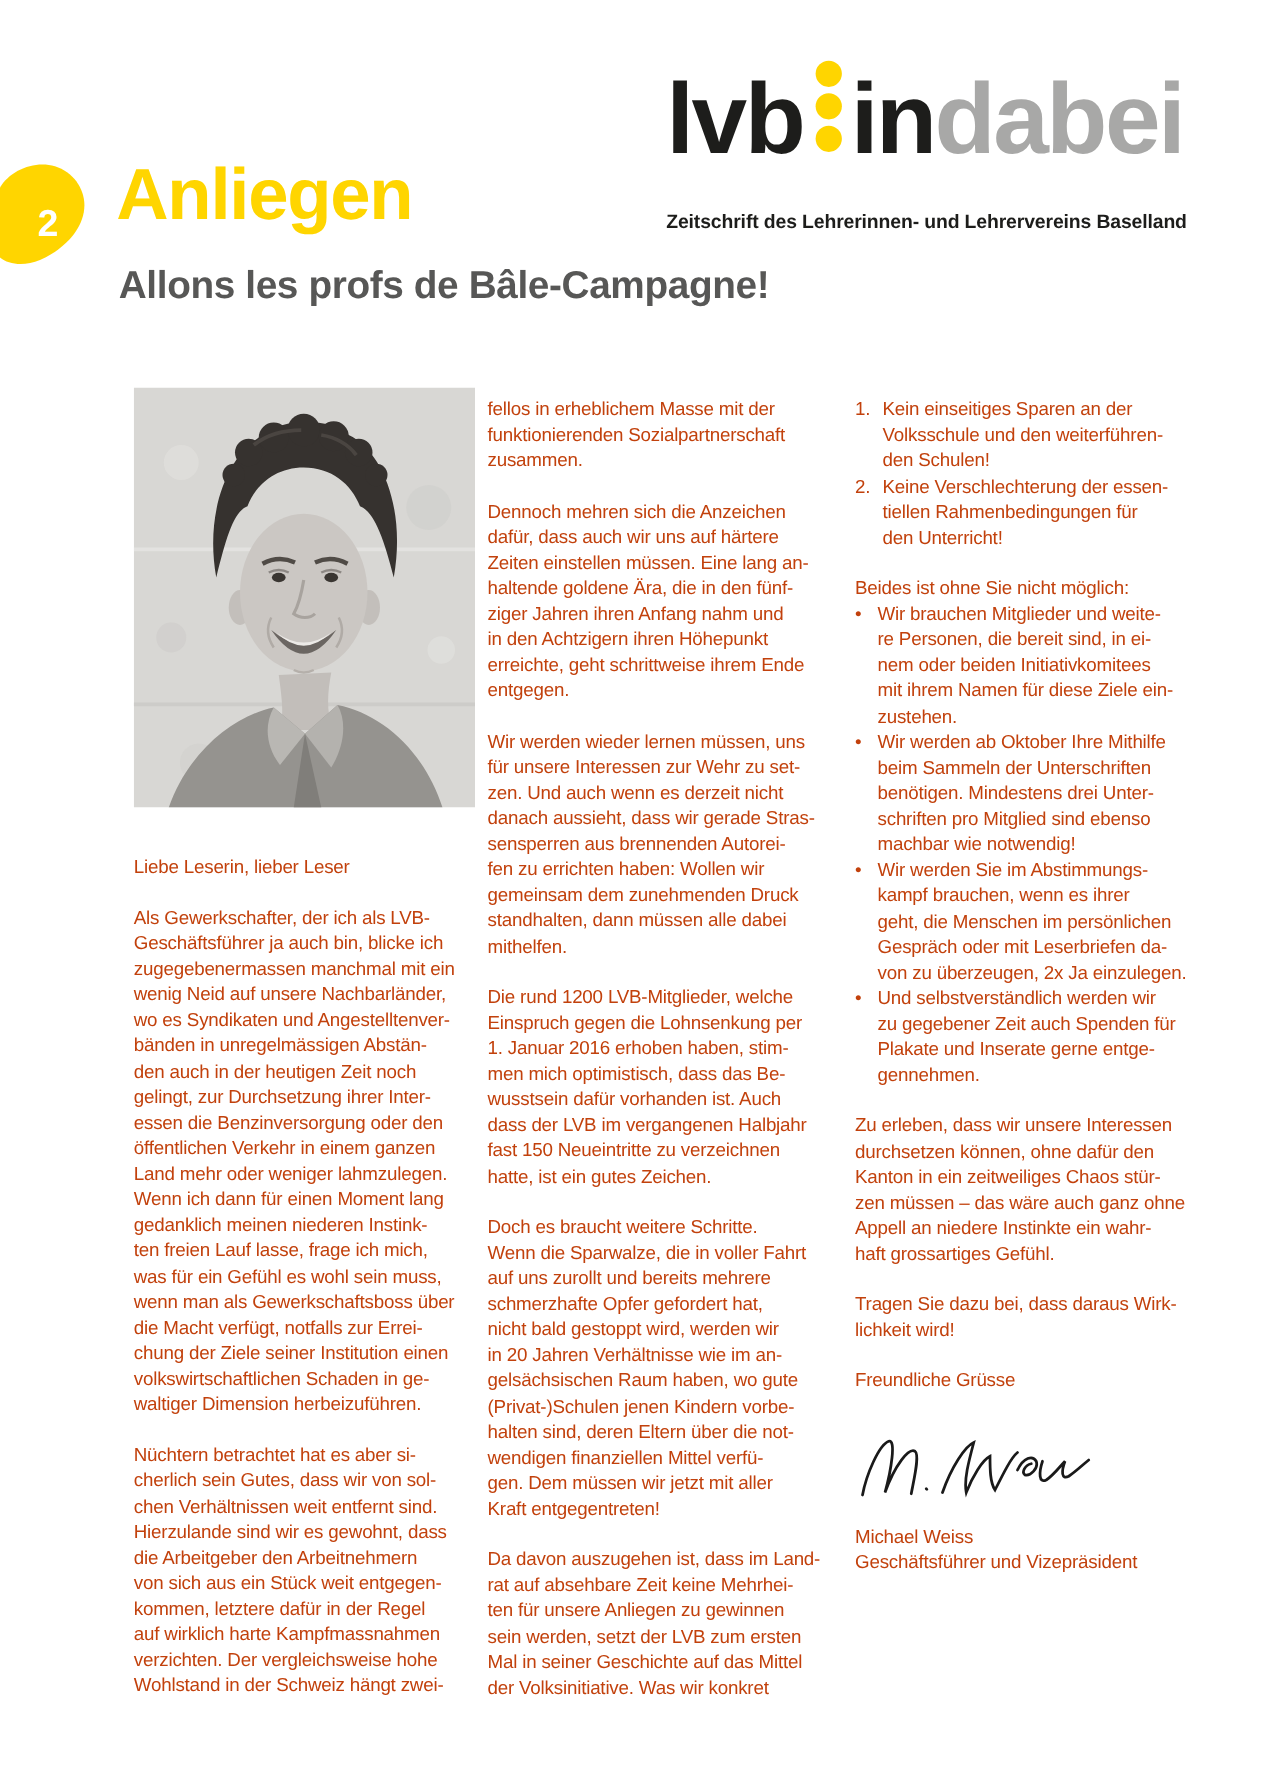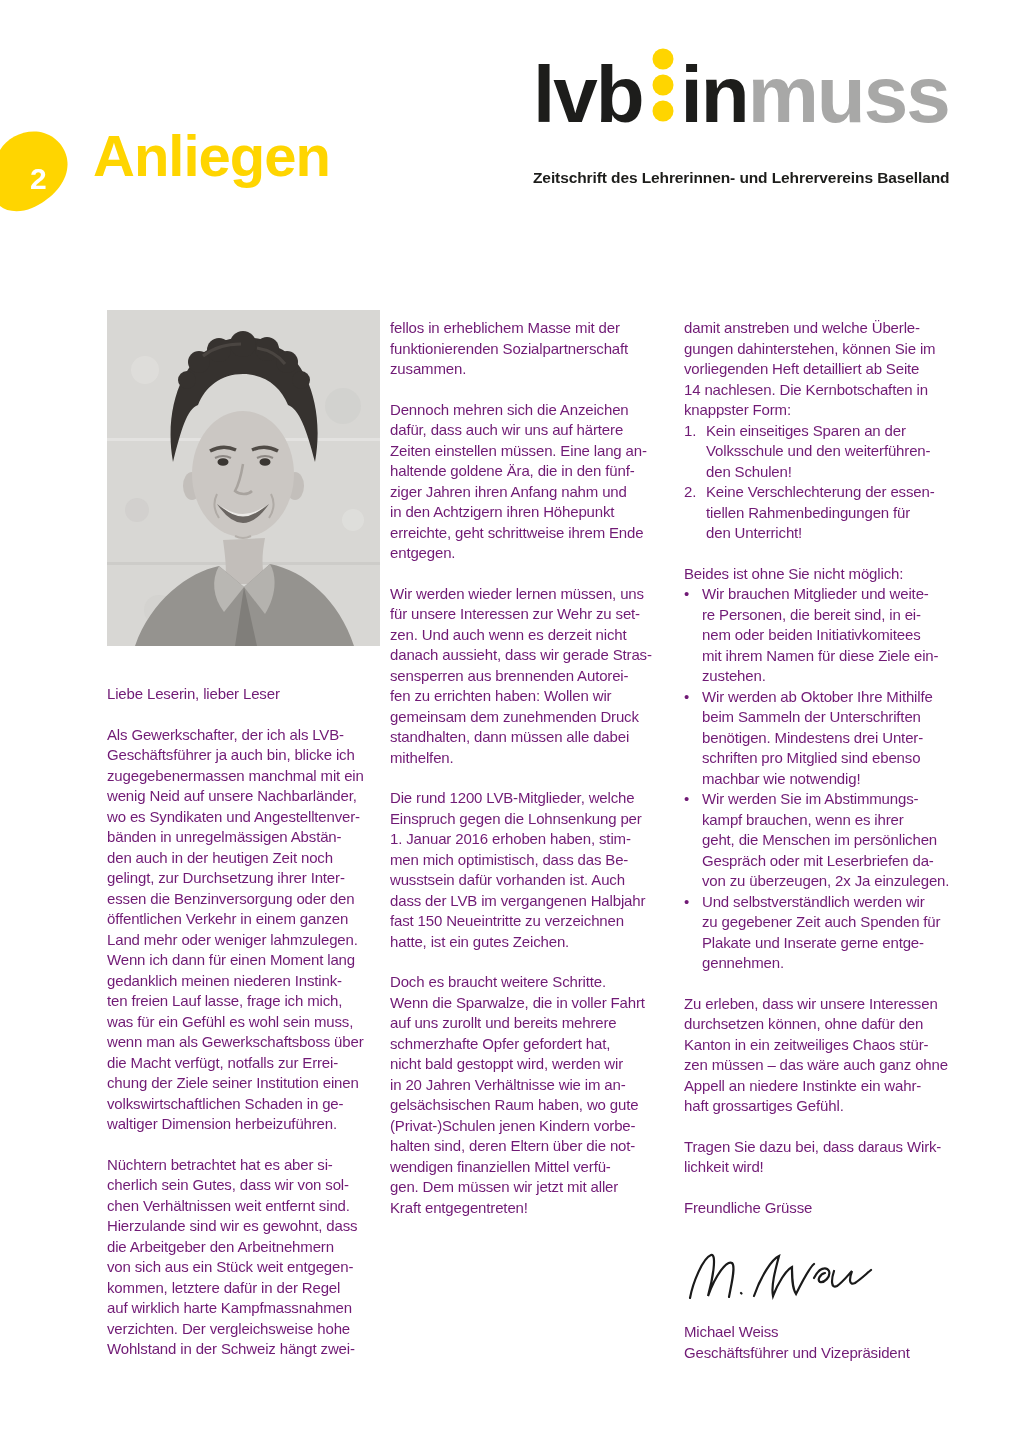--- a/index.html
+++ b/index.html
@@ -23,21 +23,21 @@
     position:absolute;left:533px;top:169px;font-size:15.5px;font-weight:bold;
     letter-spacing:-0.1px;color:#1d1d1b;white-space:nowrap;
   }
   .headline{
     position:absolute;left:95px;top:210px;margin:0;
     font-size:31px;font-weight:bold;letter-spacing:-0.3px;color:#575756;
   }
   
   .col{
     position:absolute;width:276px;font-size:15px;line-height:20.5px;
-    letter-spacing:-0.15px;color:#701a75;
+    letter-spacing:-0.15px;color:#c2410c;
   }
   .col-left{left:107px;top:310px;}
   .col-middle{left:390px;top:318px;}
   .col-right{left:684px;top:318px;}
   .photo{width:273px;height:336px;margin:0 0 38px 0;}
   .photo svg{display:block;}
   .para{white-space:pre-line;margin:0 0 20px 0;}
   .para.attach{margin-bottom:0;}
   .greeting{}
   .list{margin:0 0 20px 0;}
@@ -58,24 +58,25 @@
     <text x="30" y="59">2</text>
   </svg>
 
   <h1 class="section-title">Anliegen</h1>
 
   <div class="logo">
     <span class="lg lg-black">lvb</span><svg class="lg-dots" width="22" height="74" viewBox="0 0 22 74">
       <circle cx="11" cy="11" r="10.5" fill="#ffd500"></circle>
       <circle cx="11" cy="37" r="10.5" fill="#ffd500"></circle>
       <circle cx="11" cy="63" r="10.5" fill="#ffd500"></circle>
-    </svg><span class="lg lg-black">in</span><span class="lg lg-gray">muss</span>
+    </svg><span class="lg lg-black">in</span><span class="lg lg-gray">dabei</span>
   </div>
   <div class="tagline">Zeitschrift des Lehrerinnen- und Lehrervereins Baselland</div>
 
+  <h2 class="headline">Allons les profs de Bâle-Campagne!</h2>
 
   <div class="col col-left">
     <div class="photo">
       <svg width="273" height="336" viewBox="0 0 273 336">
         <rect width="273" height="336" fill="#d8d7d4"></rect>
         <rect y="128" width="273" height="3" fill="#e6e5e2" opacity="0.8"></rect>
         <rect y="252" width="273" height="3" fill="#c6c5c2" opacity="0.6"></rect>
         <circle cx="38" cy="60" r="14" fill="#e2e1de" opacity="0.6"></circle>
         <circle cx="236" cy="96" r="18" fill="#cfcecb" opacity="0.6"></circle>
         <circle cx="30" cy="200" r="12" fill="#cbcac7" opacity="0.5"></circle>
@@ -191,28 +192,29 @@
 auf uns zurollt und bereits mehrere
 schmerzhafte Opfer gefordert hat,
 nicht bald gestoppt wird, werden wir
 in 20 Jahren Verhältnisse wie im an-
 gelsächsischen Raum haben, wo gute
 (Privat-)Schulen jenen Kindern vorbe-
 halten sind, deren Eltern über die not-
 wendigen finanziellen Mittel verfü-
 gen. Dem müssen wir jetzt mit aller
 Kraft entgegentreten!</div>
+      <div class="para">Da davon auszugehen ist, dass im Land-
+rat auf absehbare Zeit keine Mehrhei-
+ten für unsere Anliegen zu gewinnen
+sein werden, setzt der LVB zum ersten
+Mal in seiner Geschichte auf das Mittel
+der Volksinitiative. Was wir konkret</div>
     </div>
 
   <div class="col col-right">
-      <div class="para attach">damit anstreben und welche Überle-
-gungen dahinterstehen, können Sie im
-vorliegenden Heft detailliert ab Seite
-14 nachlesen. Die Kernbotschaften in
-knappster Form:</div>
       <div class="list">
         <div class="list-item">
           <span class="li-marker">1.</span>
           <span class="li-lines">Kein einseitiges Sparen an der
 Volksschule und den weiterführen-
 den Schulen!</span>
         </div>
         <div class="list-item">
           <span class="li-marker">2.</span>
           <span class="li-lines">Keine Verschlechterung der essen-

